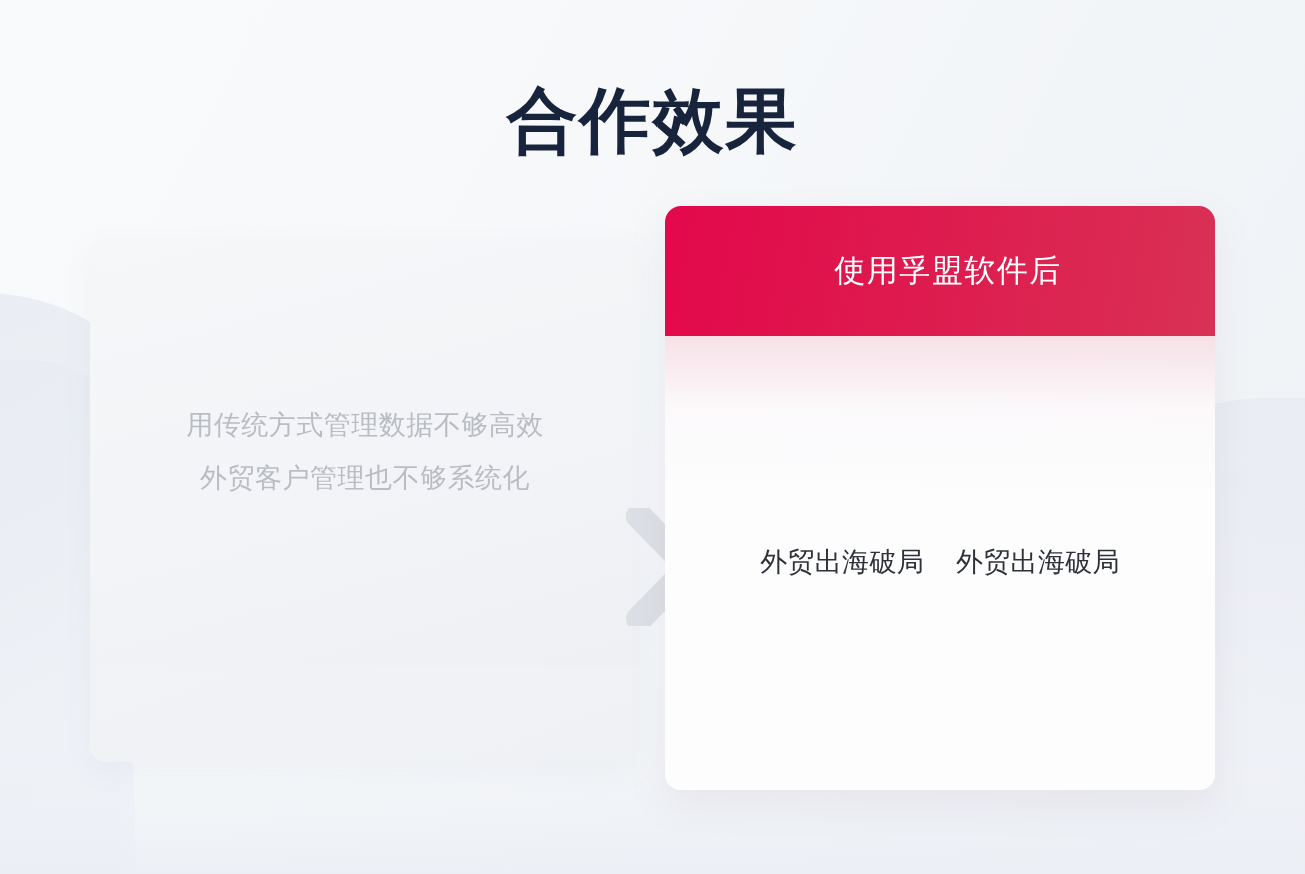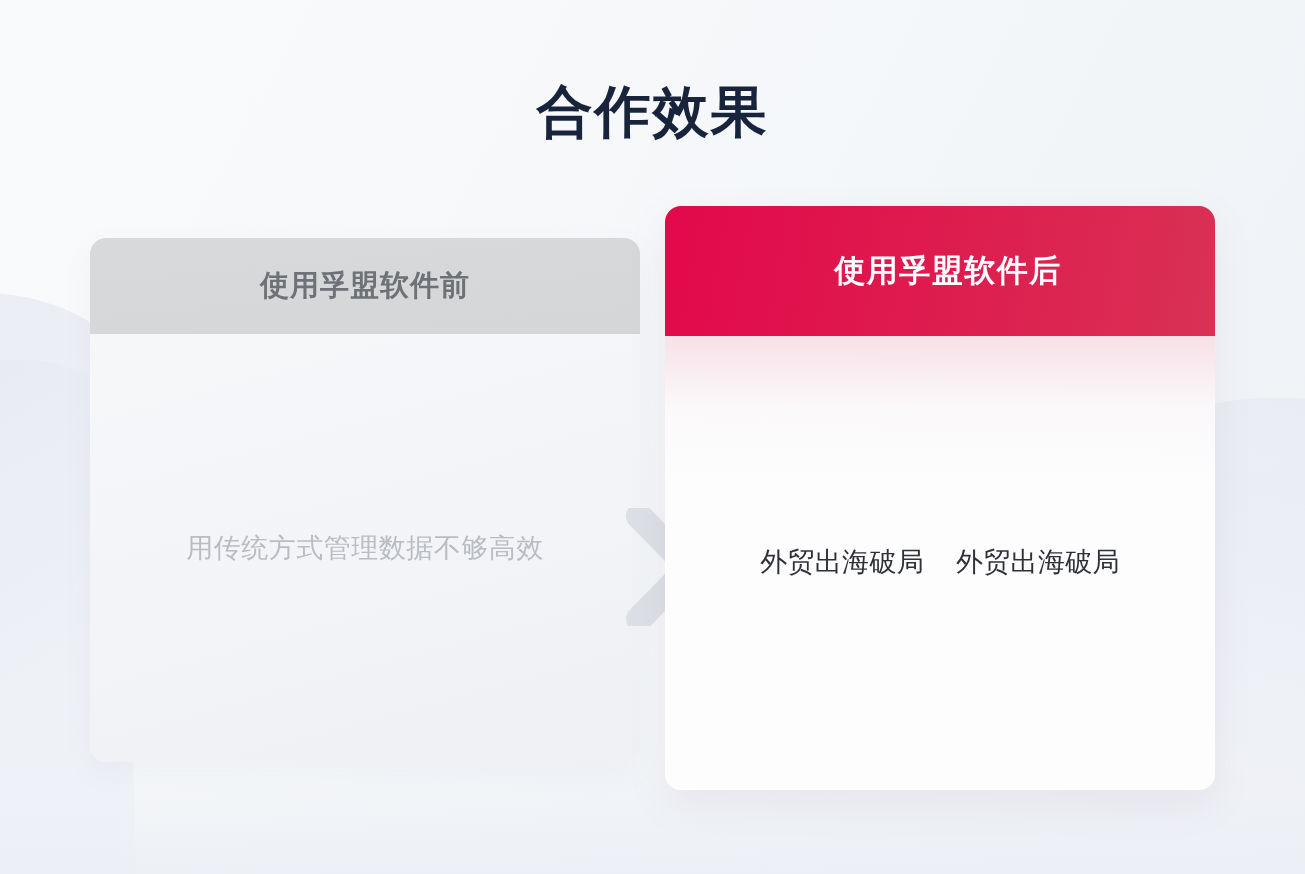--- a/index.html
+++ b/index.html
@@ -73,21 +73,21 @@
     background: linear-gradient(to bottom, rgba(238,241,246,0) 0%, rgba(235,238,244,.85) 100%);
   }
 
   
   .page-title {
     position: absolute;
     left: 0;
     top: 78px;
     width: 1305px;
     text-align: center;
-    font-size: 56px;
+    font-size: 71px;
     font-weight: bold;
     letter-spacing: 2px;
     color: #18233c;
     line-height: 1.2;
   }
 
   
   .card {
     position: absolute;
     border-radius: 16px;
@@ -142,21 +142,21 @@
   }
   .card-after .card-head {
     height: 130px;
     background: linear-gradient(100deg, #e3084b 0%, #de1a4e 45%, #d93155 100%);
     display: flex;
     align-items: center;
     justify-content: center;
   }
   .card-after .card-head-title {
     font-size: 31px;
-    font-weight: bold;
+    font-weight: normal;
     color: #ffffff;
     letter-spacing: 1.5px;
     margin-left: 16px;
   }
   .card-after .card-body {
     height: 454px;
     background:
       linear-gradient(to bottom, rgba(241,197,208,.50) 0%, rgba(250,240,243,.25) 16%, rgba(253,253,254,1) 34%),
       linear-gradient(170deg, #fdfdfe 0%, #f7f8fa 100%);
     display: flex;
@@ -207,25 +207,23 @@
 
   <div class="bg-blob bg-blob-left"></div>
   <div class="bg-blob bg-blob-left2"></div>
   <div class="bg-blob bg-blob-right"></div>
   <div class="bg-blob bg-blob-right2"></div>
   <div class="bg-blob bg-blob-bottom"></div>
 
   <div class="page-title">合作效果</div>
 
   <div class="card card-before">
-    <div class="card-head">
-      <span class="card-head-title">使用孚盟软件前</span>
-    </div>
     <div class="card-body">
       <div class="before-line">用传统方式管理数据不够高效</div>
+      <div class="before-line">外贸客户管理也不够系统化</div>
     </div>
   </div>
 
   <div class="chevron">
     <svg width="112" height="118" viewBox="0 0 112 118" aria-hidden="true">
       <path d="M26 8 L70 53 Q77 59 70 66 L26 111" fill="none" stroke="#dcdfe5" stroke-width="26" stroke-linecap="round" stroke-linejoin="round"></path>
     </svg>
   </div>
 
   <div class="card card-after">

